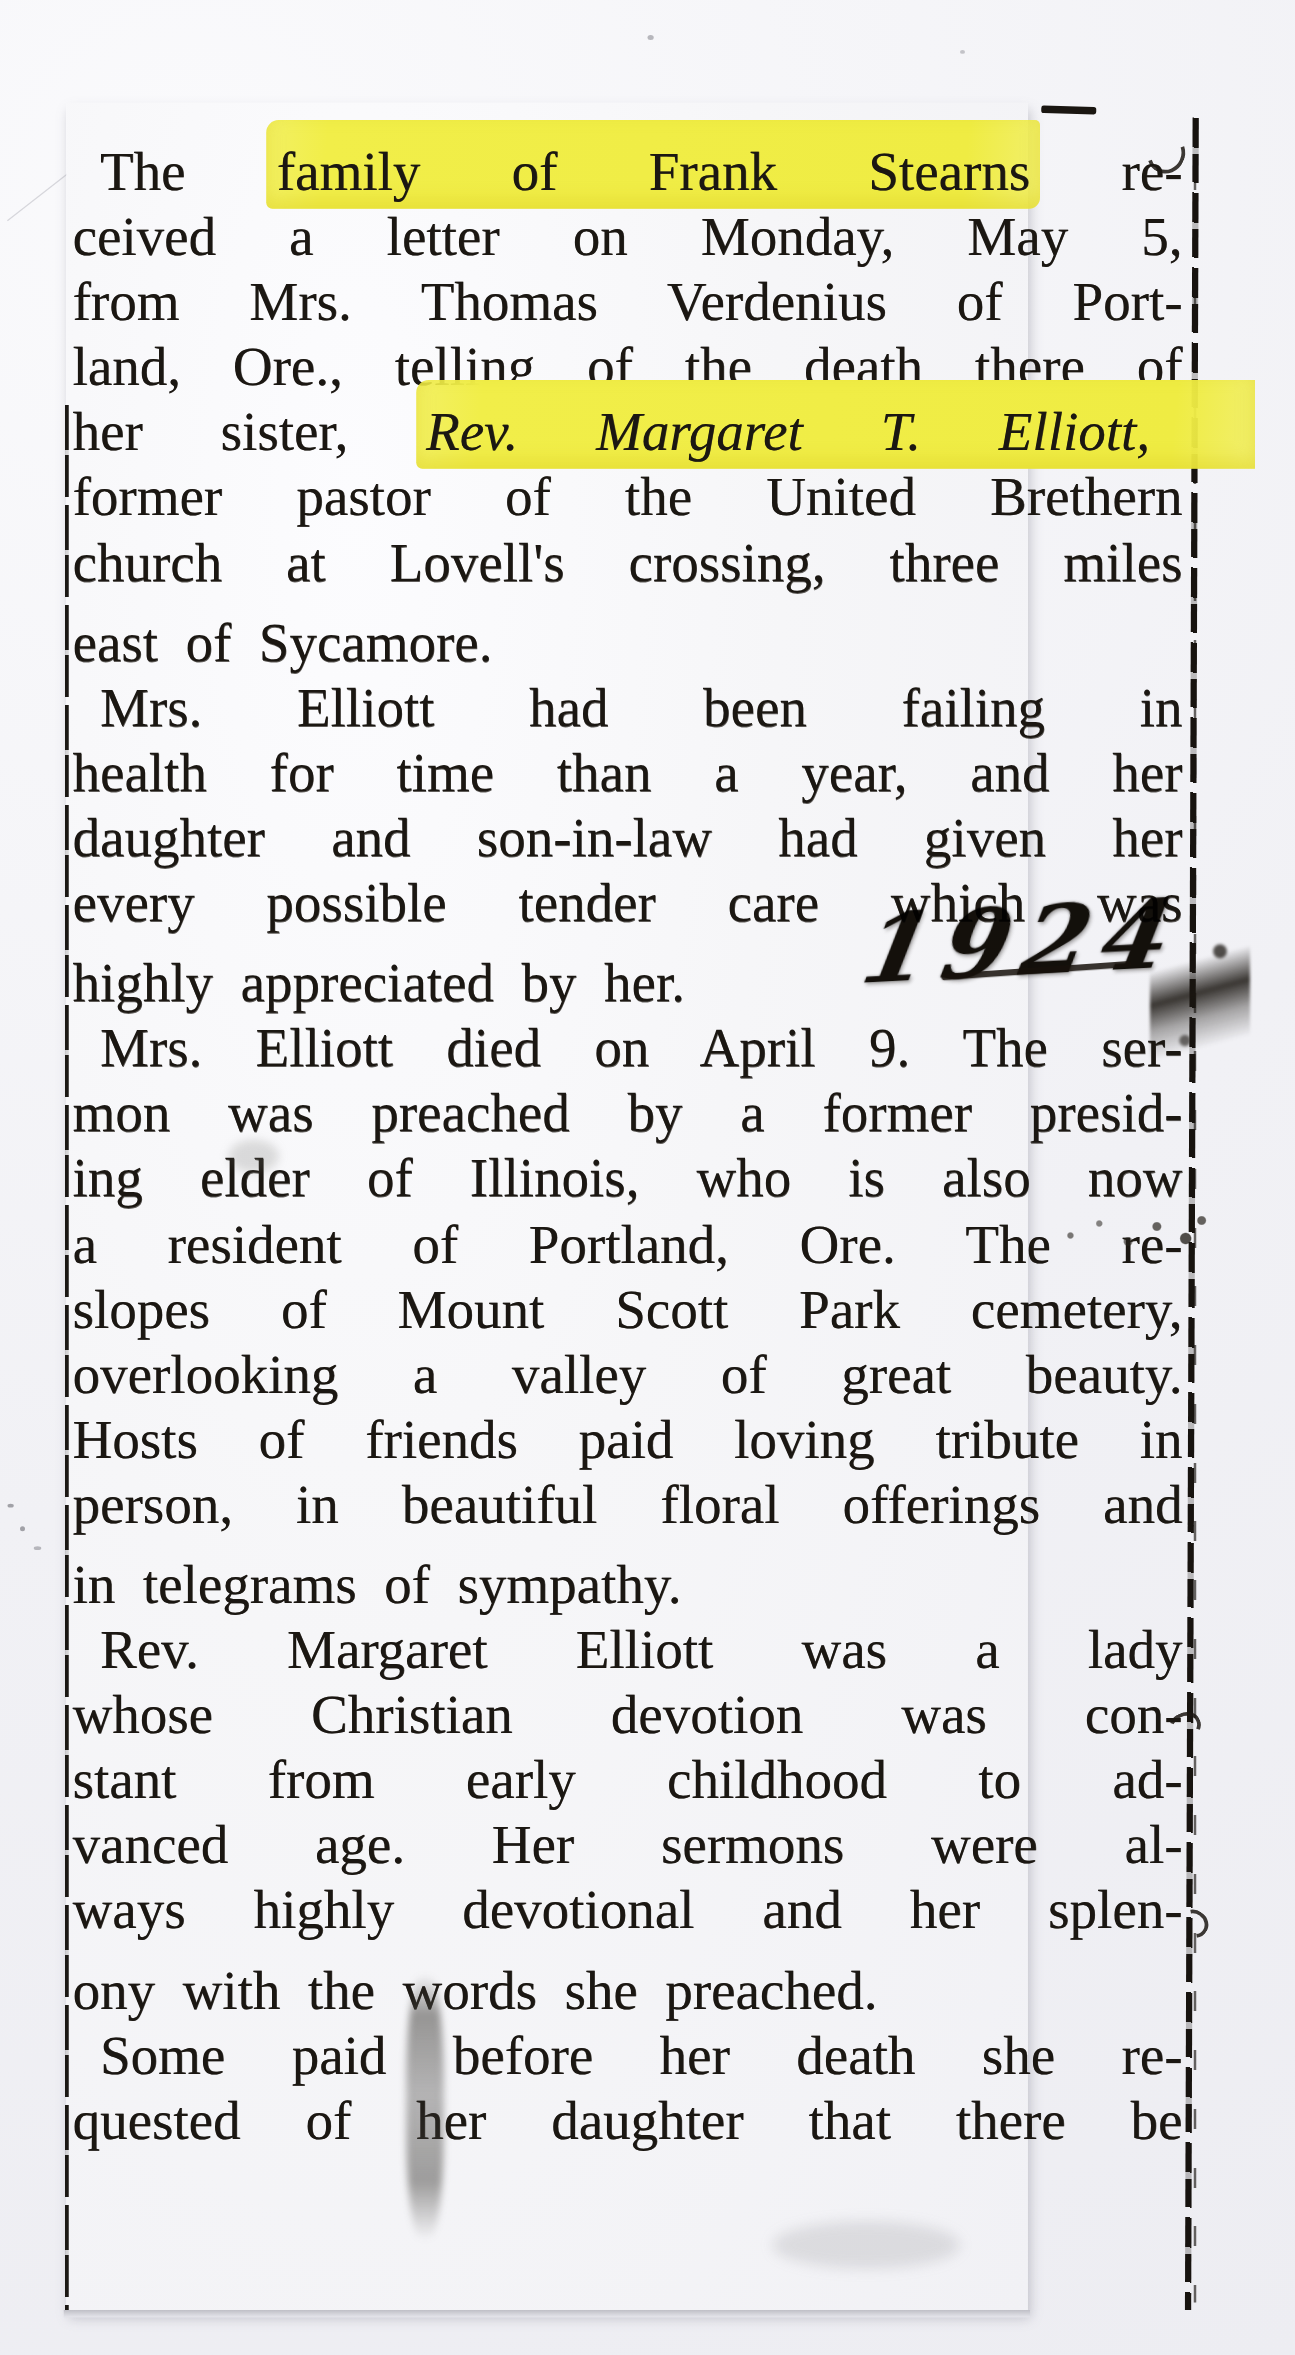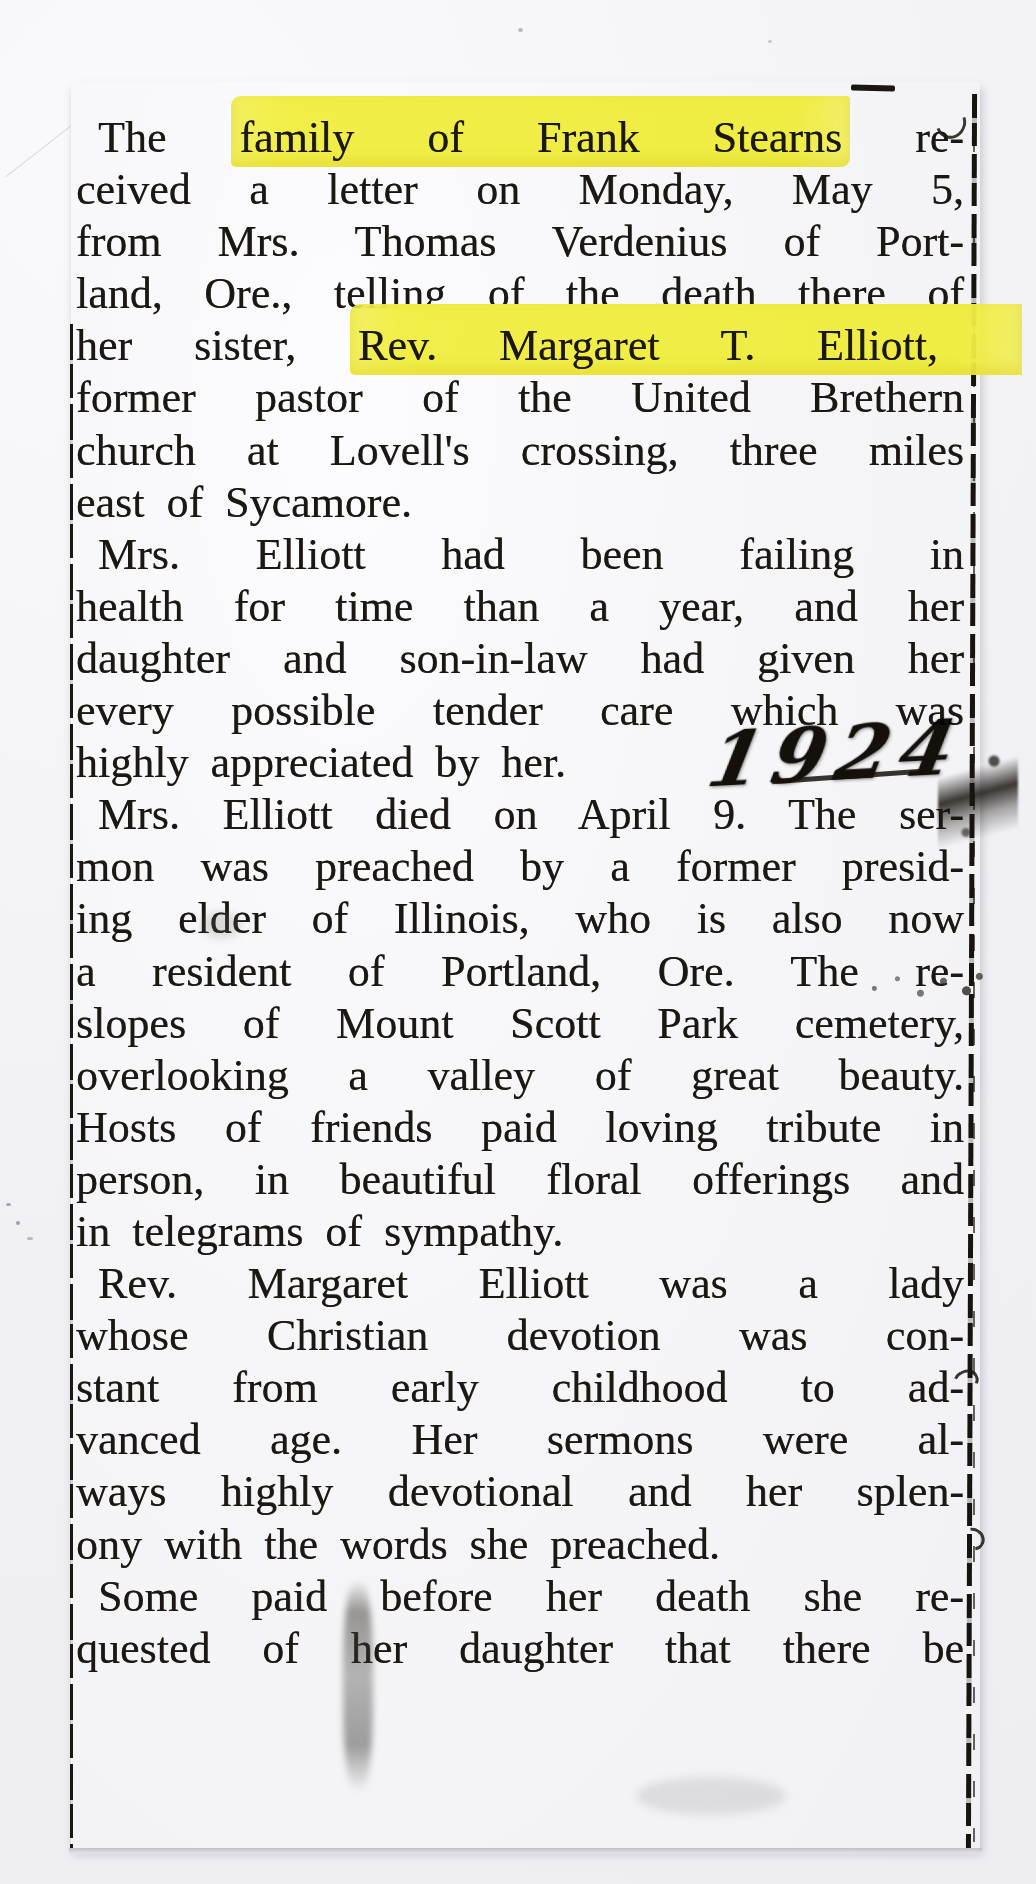--- a/index.html
+++ b/index.html
@@ -13,21 +13,21 @@
   .scratch{position:absolute;left:-10px;top:130px;width:150px;height:1px;
     background:rgba(150,150,160,.35);transform:rotate(-38deg);}
   .speck{position:absolute;border-radius:50%;background:rgba(95,95,102,.55);}
   .speck.s1{left:6px;top:1203px;width:5px;height:3px;}
   .speck.s2{left:16px;top:1221px;width:4px;height:4px;}
   .speck.s3{left:27px;top:1237px;width:6px;height:3px;background:rgba(95,95,102,.4);}
   .speck.s4{left:518px;top:28px;width:5px;height:4px;background:rgba(120,120,128,.5);}
   .speck.s5{left:768px;top:40px;width:4px;height:3px;background:rgba(120,120,128,.4);}
   
   .paper{
-    position:absolute;left:71px;top:82px;width:909px;height:1766px;
+    position:absolute;left:53px;top:82px;width:769px;height:1766px;
     background:radial-gradient(ellipse at 30% 18%, #fcfcfe 0%, #f6f6f8 45%, #f1f1f5 100%);
     box-shadow:2px 6px 9px rgba(105,105,122,.35);
   }
   .paper::after{content:"";position:absolute;left:-2px;right:-2px;bottom:-7px;height:7px;
     background:linear-gradient(180deg,#bfbfc6,#e2e2e8 75%,rgba(226,226,232,0));}
   
   .rule-left{position:absolute;left:-1px;top:242px;width:3px;height:1524px;
     background:repeating-linear-gradient(180deg,#1b1814 0 36px,rgba(27,24,20,.15) 36px 40px,#1b1814 40px 74px,rgba(27,24,20,0) 74px 80px);}
   .rule-right{position:absolute;left:898px;top:12px;width:5px;height:1754px;
     transform:rotate(.2deg);
@@ -42,28 +42,28 @@
   .curl.c2{left:882px;top:1288px;width:20px;height:16px;transform:rotate(-25deg);}
   .curl.c3{left:890px;top:1446px;width:18px;height:16px;transform:rotate(35deg);}
   
   .text{
     position:absolute;left:5px;top:30px;width:888px;
     font-size:44px;line-height:52.1px;color:#1b1712;
     text-shadow:.3px .3px .4px rgba(30,25,20,.7);
   }
   .line{height:52.1px;text-align:justify;text-align-last:justify;white-space:normal;word-spacing:2px;}
   .line.indent{text-indent:22px;}
-  .line.last{text-align-last:left;word-spacing:11px;}
+  .line.last{text-align-last:left;word-spacing:11px;margin-top:12px;}
   .hl{
     background:linear-gradient(95deg,rgba(241,238,73,.85) 0%,#f1ee49 8%,#efec43 90%,rgba(241,238,73,.8) 100%);
     padding:17px 8px 5px 8px;margin:-17px -8px -5px -8px;
     border-radius:10px 4px 9px 5px;
     box-shadow:inset 0 -6px 14px rgba(222,212,40,.55);
   }
-  .line:nth-child(5) .hl{padding-right:84px;margin-right:-58px;border-radius:10px 0 0 5px;}
+  .line:nth-child(5) .hl{padding-right:84px;margin-right:-58px;border-radius:10px 0 0 5px;font-style:italic;}
   
   .annotation{
     position:absolute;left:640px;top:634px;z-index:5;
     font-family:"DejaVu Serif","Liberation Serif",serif;
     font-style:italic;font-weight:700;font-size:76px;line-height:76px;
     letter-spacing:10px;color:#14100b;
     transform:skewX(-14deg) rotate(-3deg);
     text-shadow:0 0 2px rgba(10,8,5,.55), 2px 2px 3px rgba(20,15,10,.25);
     filter:blur(.3px);mix-blend-mode:multiply;
   }

